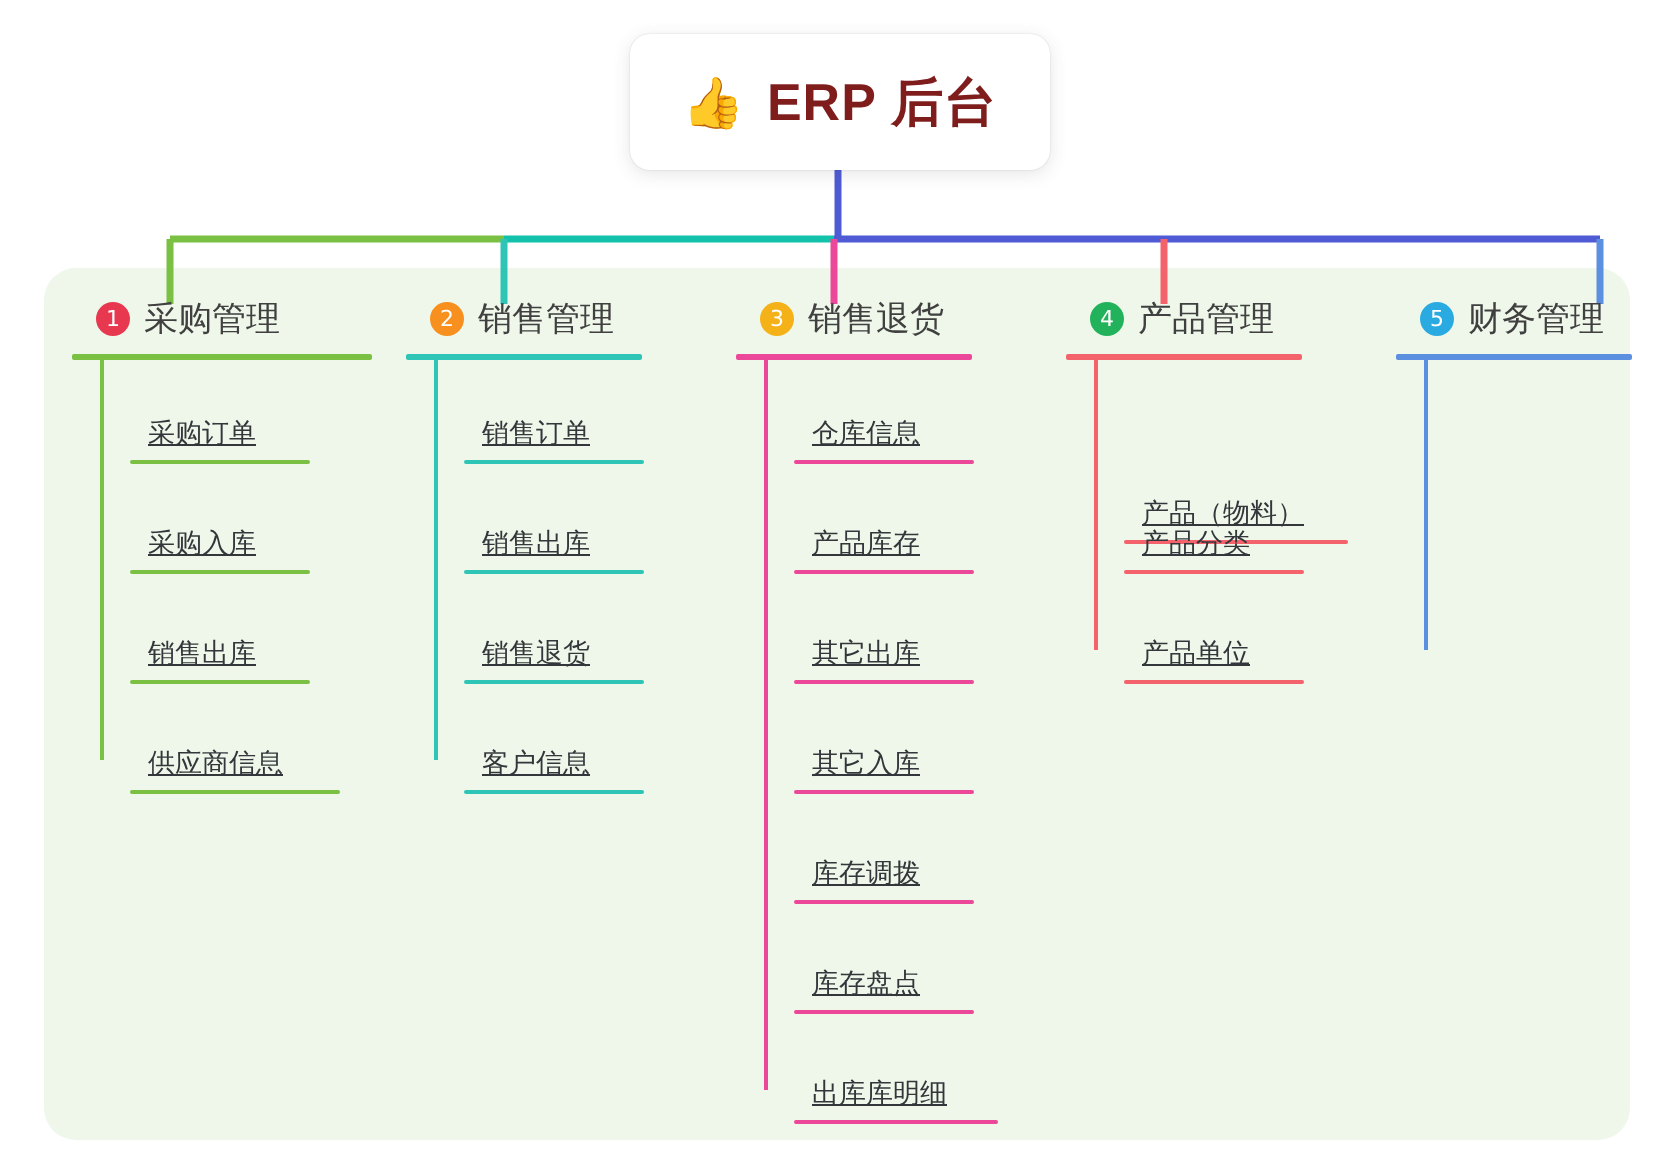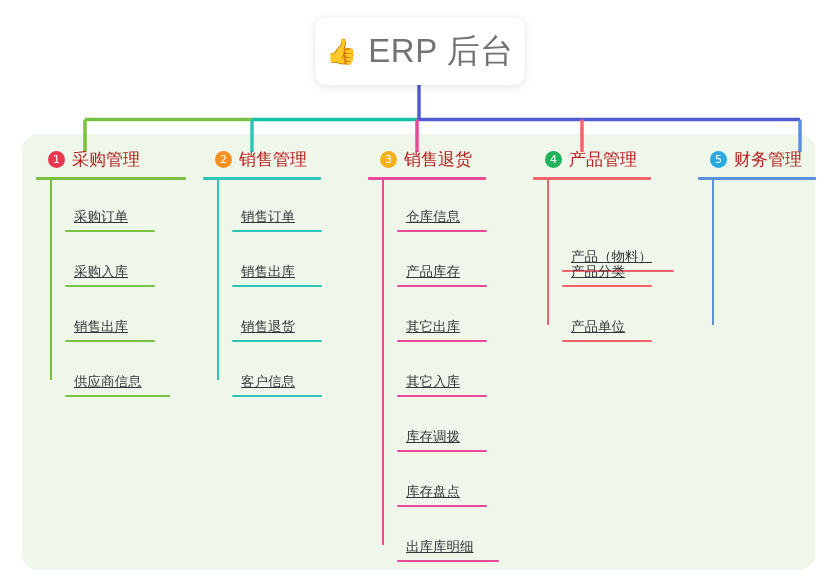--- a/index.html
+++ b/index.html
@@ -51,24 +51,24 @@
     gap: 11px;
     box-sizing: border-box;
   }
   .root-emoji {
     font-size: 25px;
     line-height: 1;
     font-family: "DejaVu Sans", sans-serif;
     color: #f2b233;
   }
   .root-title {
-    font-size: 33px;
+    font-size: 26px;
     letter-spacing: 0.5px;
-    color: #737373;
-    font-weight: 400;
+    color: #7f1d1d;
+    font-weight: 700;
     white-space: nowrap;
   }
 
   
   #wires {
     position: absolute;
     left: 0; top: 0;
     width: 839px; height: 588px;
     pointer-events: none;
   }
@@ -92,21 +92,21 @@
     border-radius: 50%;
     color: #ffffff;
     font-size: 11px;
     line-height: 17px;
     text-align: center;
     font-family: "DejaVu Sans", sans-serif;
     flex: 0 0 auto;
   }
   .col-title {
     font-size: 17px;
-    color: #b91c1c;
+    color: #404040;
     white-space: nowrap;
     font-weight: 400;
   }
   .col-rule {
     height: 3px;
     margin-top: 5px;
     border-radius: 1px;
   }
 
   

